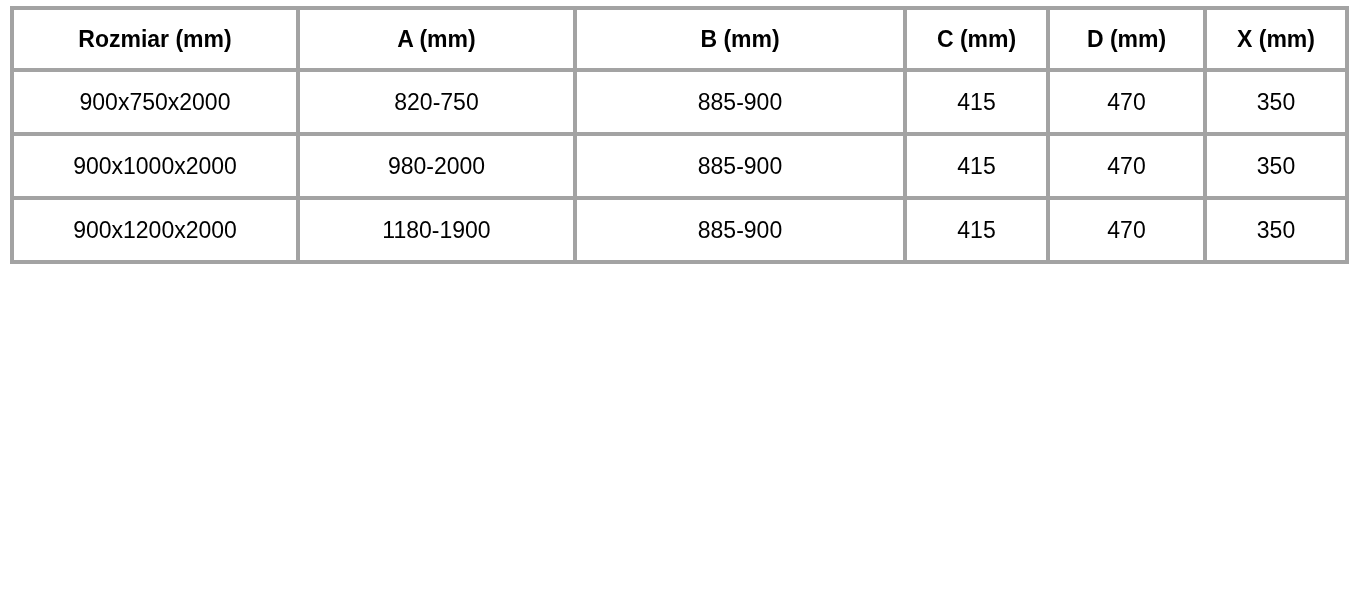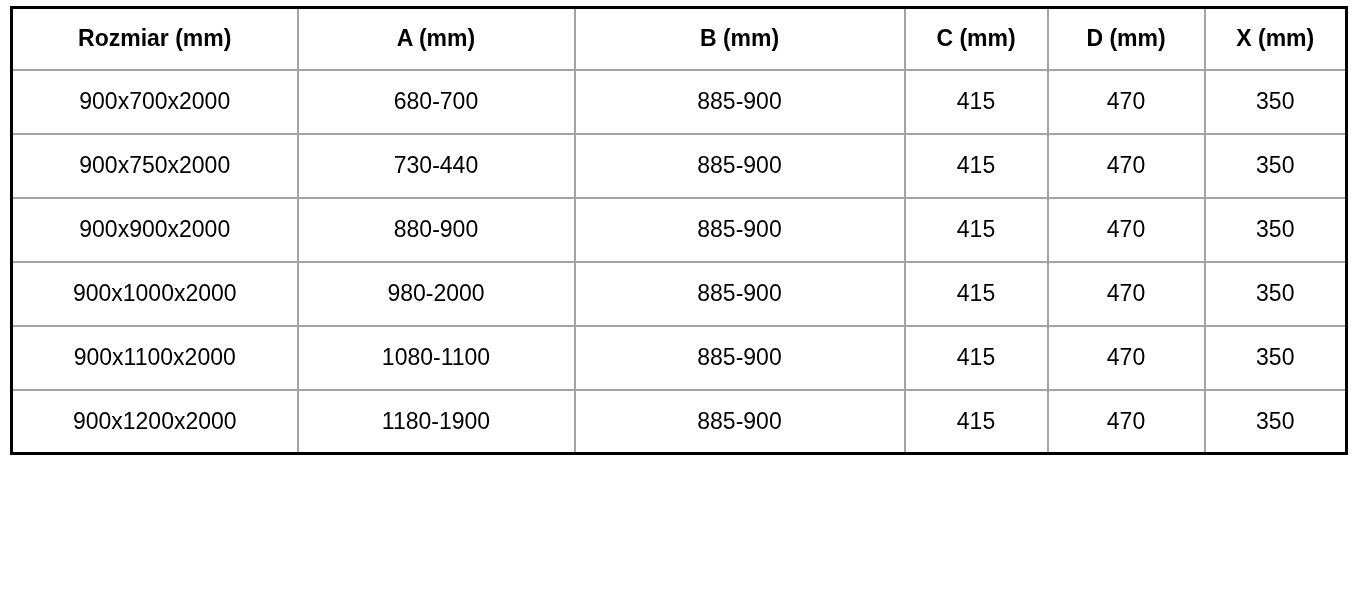--- a/index.html
+++ b/index.html
@@ -18,21 +18,21 @@
     width: 1335px;
   }
   table.size-table {
     border-collapse: collapse;
     table-layout: fixed;
     width: 1335px;
     border: 3px solid #000000;
   }
   table.size-table th,
   table.size-table td {
-    border: 2px solid #a3a3a3;
+    border: 4px solid #a3a3a3;
     text-align: center;
     vertical-align: middle;
     font-size: 23px;
     background: #ffffff;
     padding: 0 4px;
     white-space: nowrap;
     overflow: hidden;
   }
   table.size-table th {
     font-weight: bold;
@@ -59,54 +59,30 @@
           <th>Rozmiar (mm)</th>
           <th>A (mm)</th>
           <th>B (mm)</th>
           <th>C (mm)</th>
           <th>D (mm)</th>
           <th>X (mm)</th>
         </tr>
     </thead>
     <tbody>
         <tr>
-          <td>900x700x2000</td>
-          <td>680-700</td>
-          <td>885-900</td>
-          <td>415</td>
-          <td>470</td>
-          <td>350</td>
-        </tr>
-        <tr>
           <td>900x750x2000</td>
-          <td>730-440</td>
-          <td>885-900</td>
-          <td>415</td>
-          <td>470</td>
-          <td>350</td>
-        </tr>
-        <tr>
-          <td>900x900x2000</td>
-          <td>880-900</td>
+          <td>820-750</td>
           <td>885-900</td>
           <td>415</td>
           <td>470</td>
           <td>350</td>
         </tr>
         <tr>
           <td>900x1000x2000</td>
           <td>980-2000</td>
-          <td>885-900</td>
-          <td>415</td>
-          <td>470</td>
-          <td>350</td>
-        </tr>
-        <tr>
-          <td>900x1100x2000</td>
-          <td>1080-1100</td>
           <td>885-900</td>
           <td>415</td>
           <td>470</td>
           <td>350</td>
         </tr>
         <tr>
           <td>900x1200x2000</td>
           <td>1180-1900</td>
           <td>885-900</td>
           <td>415</td>

